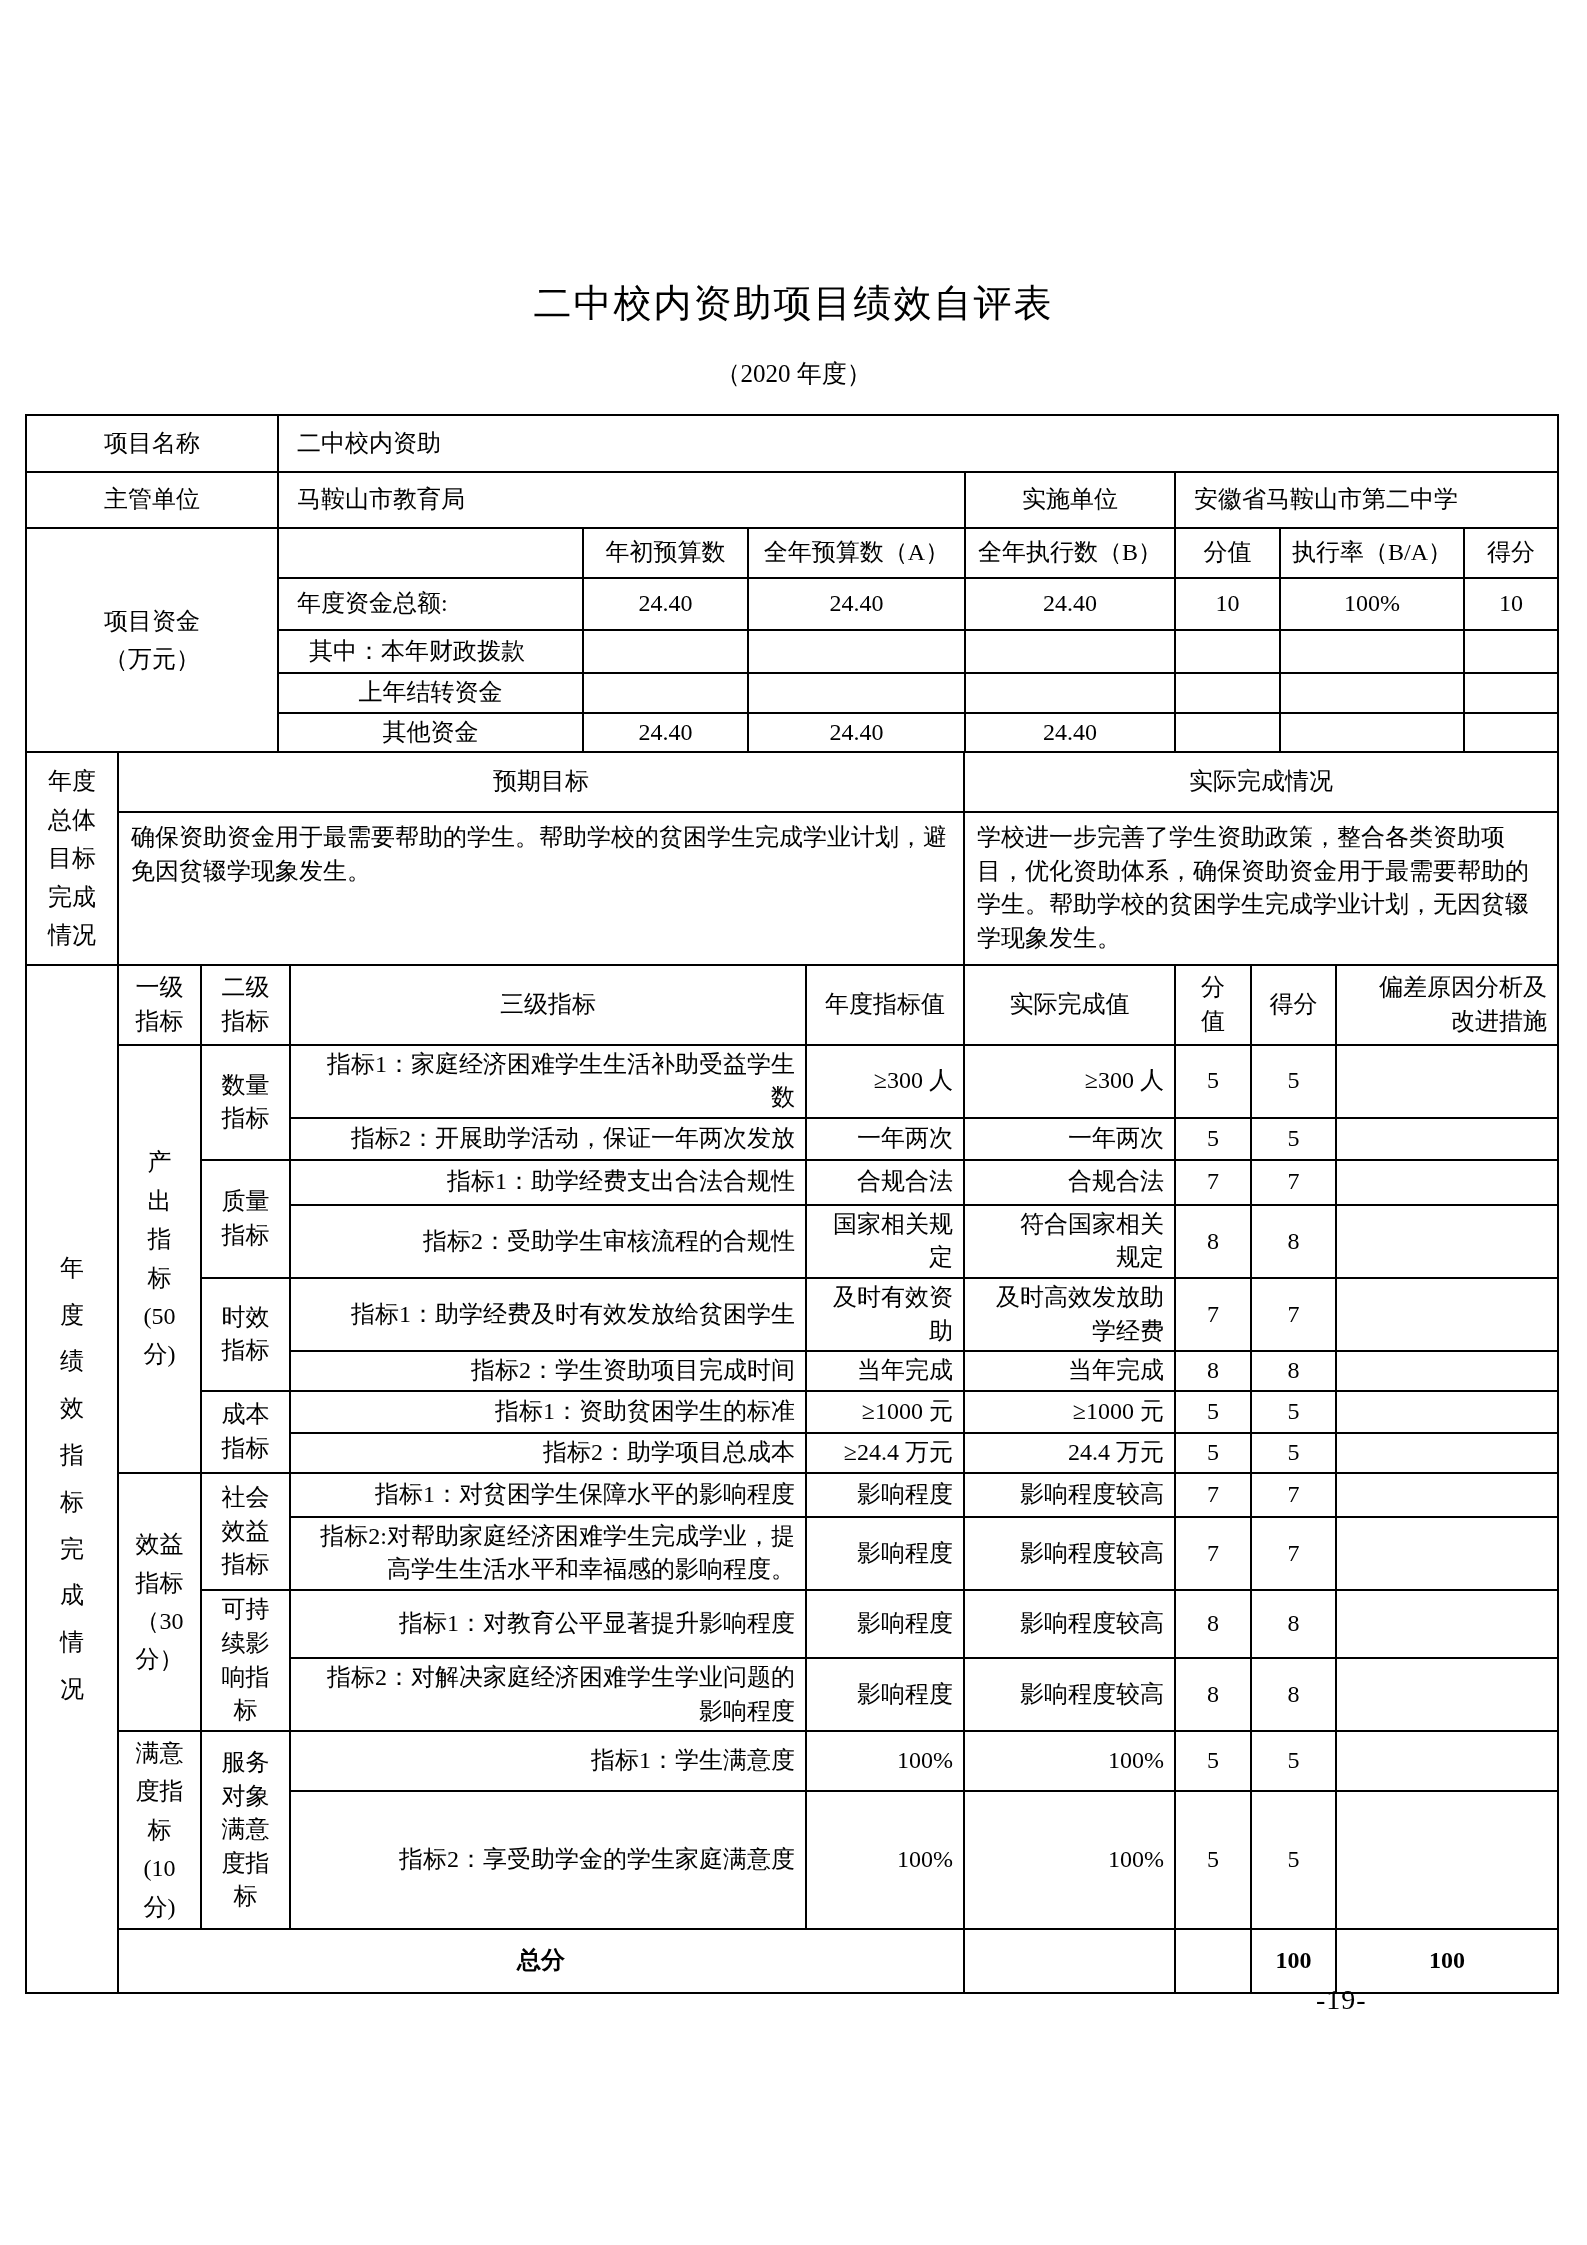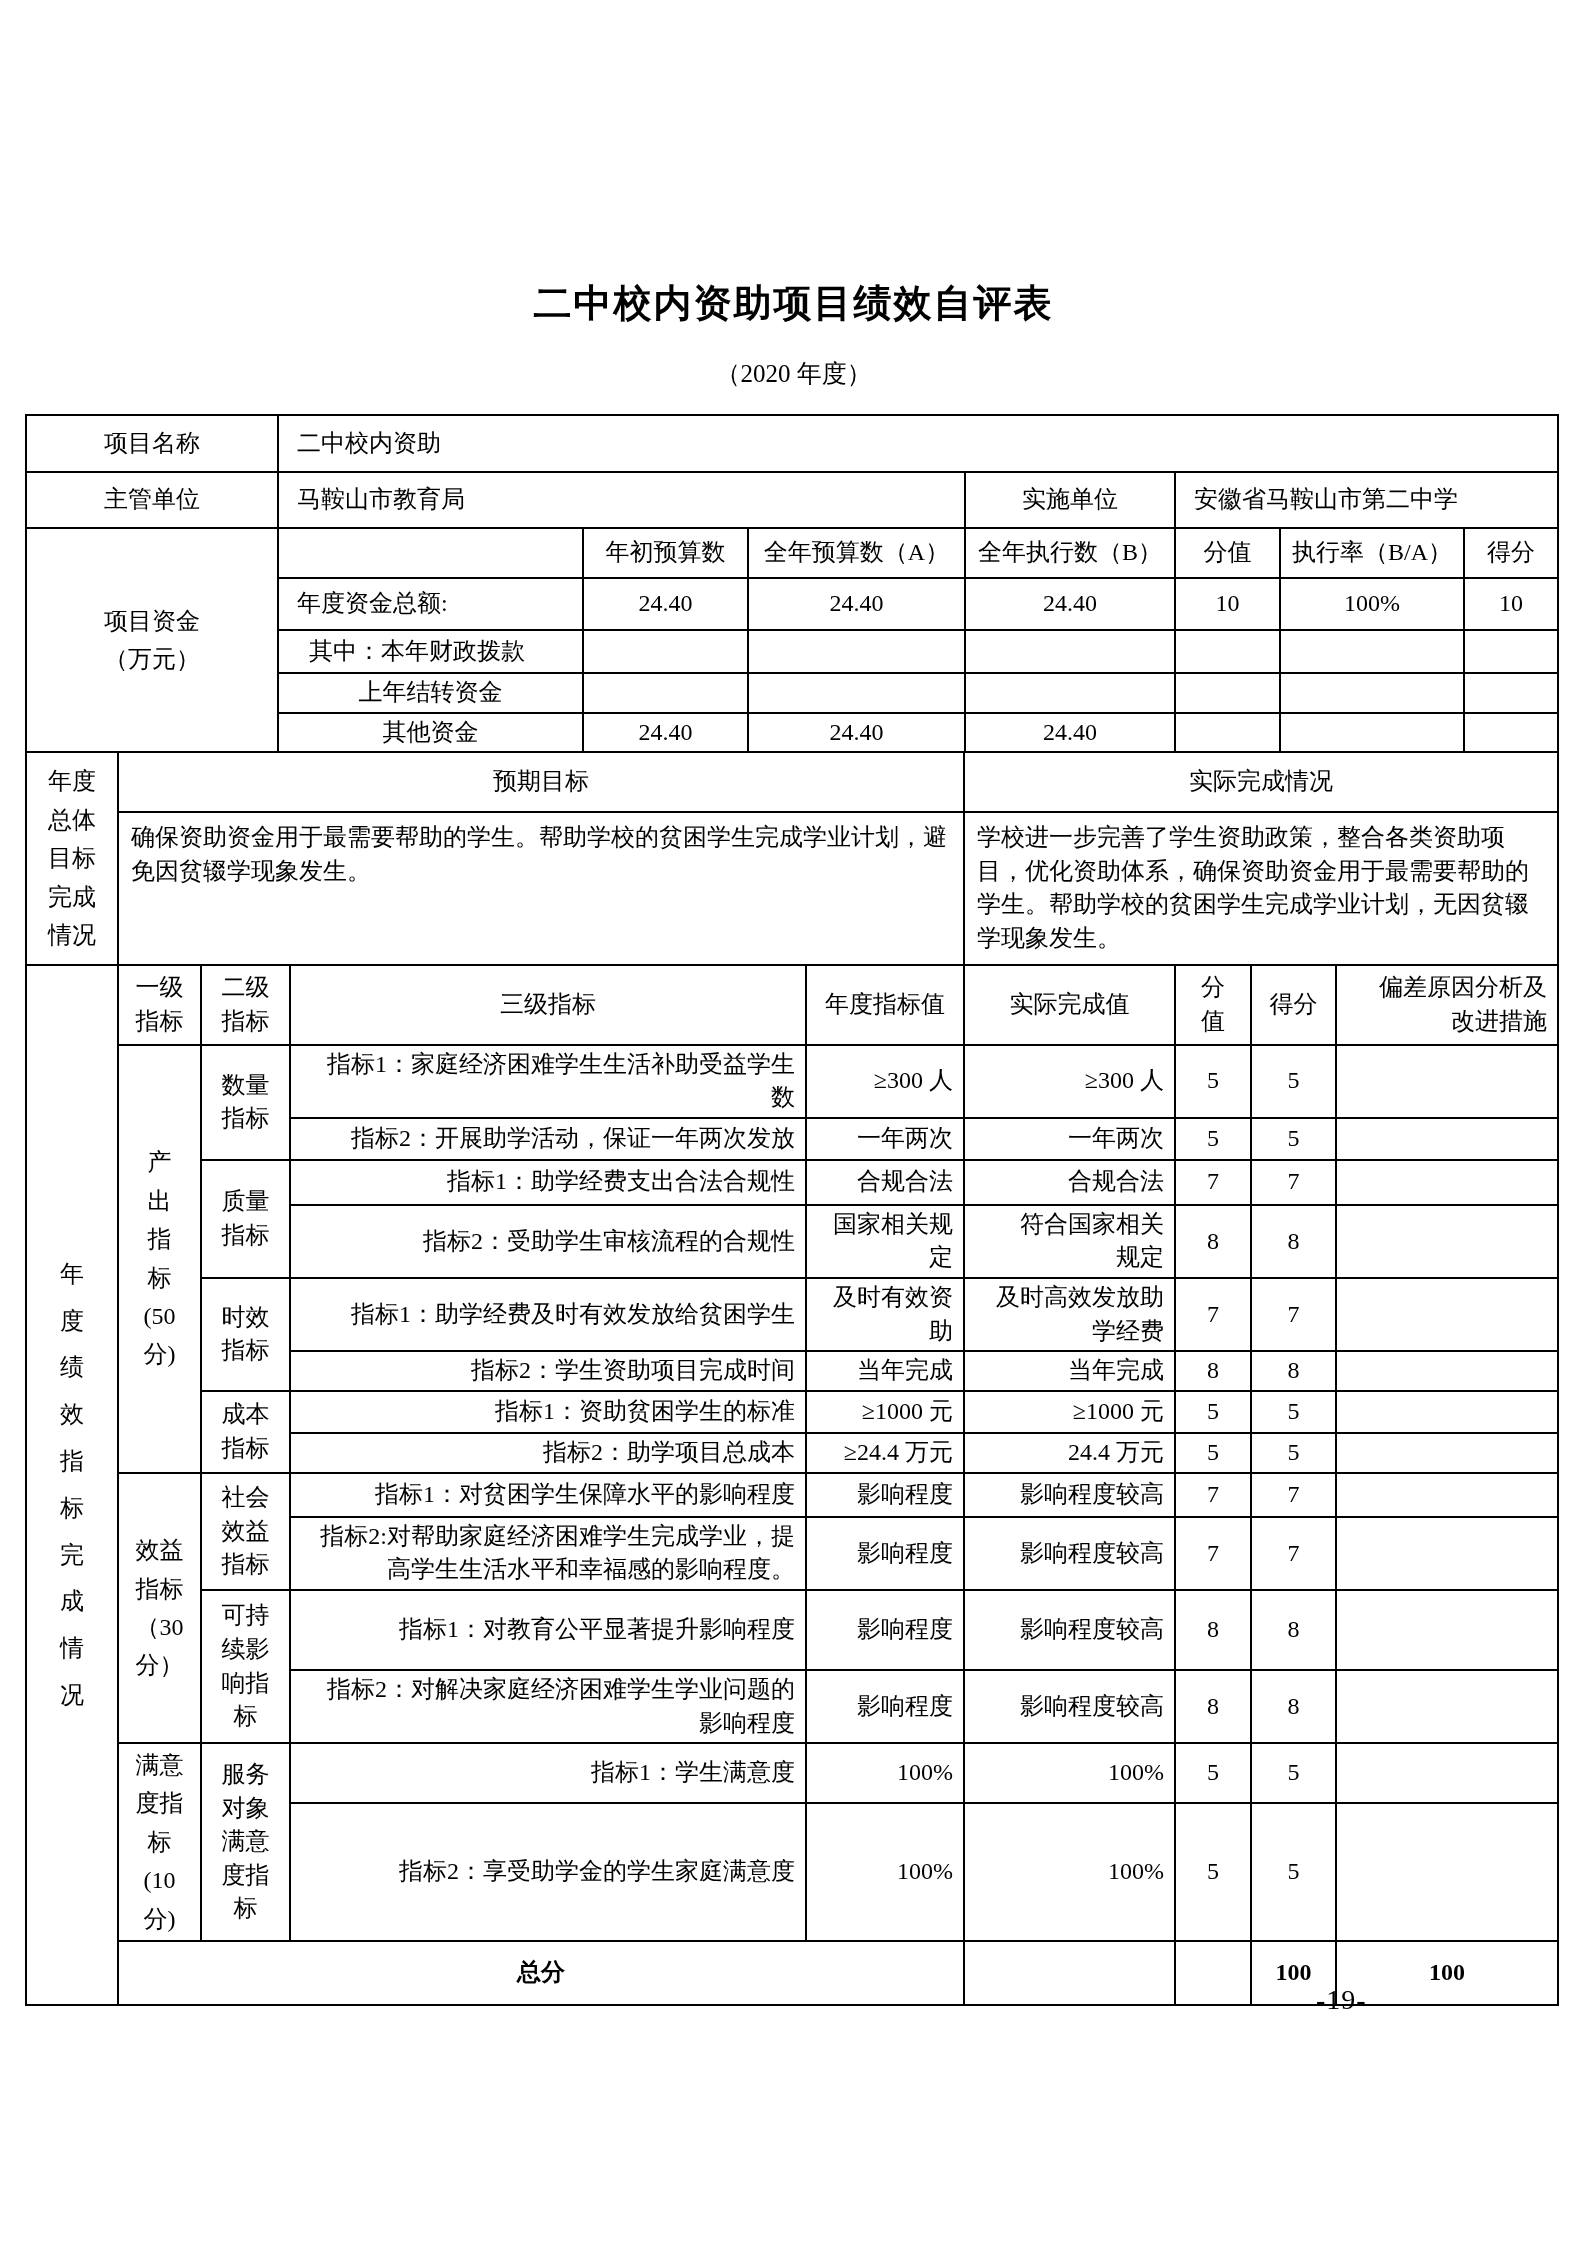--- a/index.html
+++ b/index.html
@@ -2,21 +2,21 @@
 <html><head>
 <meta charset="utf-8">
 <style>
   html,body{margin:0;padding:0;}
   .page{
     width:1587px;height:2245px;background:#ffffff;position:relative;
     font-family:"Liberation Serif","DejaVu Serif",serif;color:#000;
     overflow:hidden;
   }
   .doc-title{
-    padding-top:278px;text-align:center;font-size:38px;font-weight:bold;
+    padding-top:278px;text-align:center;font-size:38px;font-weight:normal;
     letter-spacing:2px;
   }
   .doc-subtitle{
     text-align:center;font-size:25px;margin-top:28px;margin-bottom:24px;
   }
   table.tbl{
     border-collapse:collapse;table-layout:fixed;margin-left:25px;width:1532px;
   }
   table.tbl + table.tbl{margin-top:-2px;}
   .tbl td{
@@ -270,21 +270,21 @@
       <td></td>
     </tr>
     <tr style="height:68px">
       <td class="left2">指标2:对帮助家庭经济困难学生完成学业，提高学生生活水平和幸福感的影响程度。</td>
       <td class="left2">影响程度</td>
       <td class="left2">影响程度较高</td>
       <td>7</td>
       <td>7</td>
       <td></td>
     </tr>
-    <tr style="height:80px">
+    <tr style="height:68px">
       <td rowspan="2">可持
 续影
 响指
 标</td>
       <td class="left2">指标1：对教育公平显著提升影响程度</td>
       <td class="left2">影响程度</td>
       <td class="left2">影响程度较高</td>
       <td>8</td>
       <td>8</td>
       <td></td>

